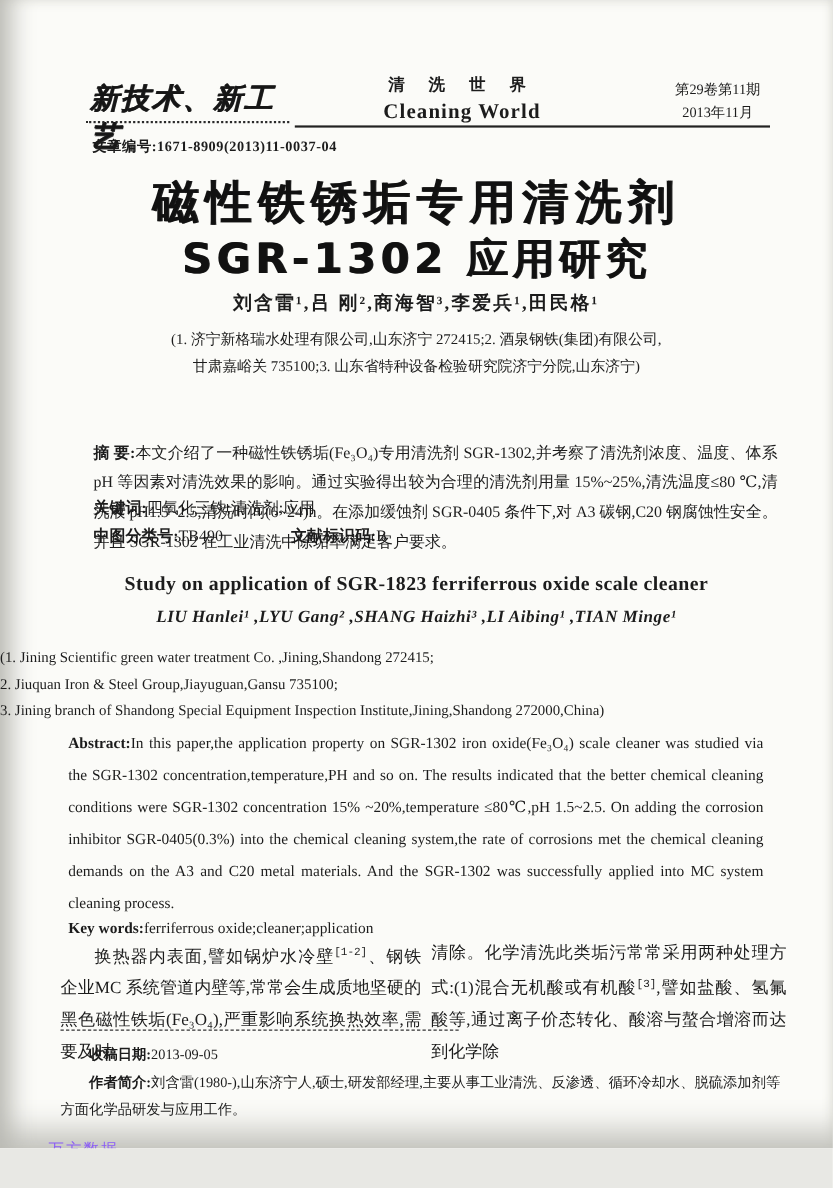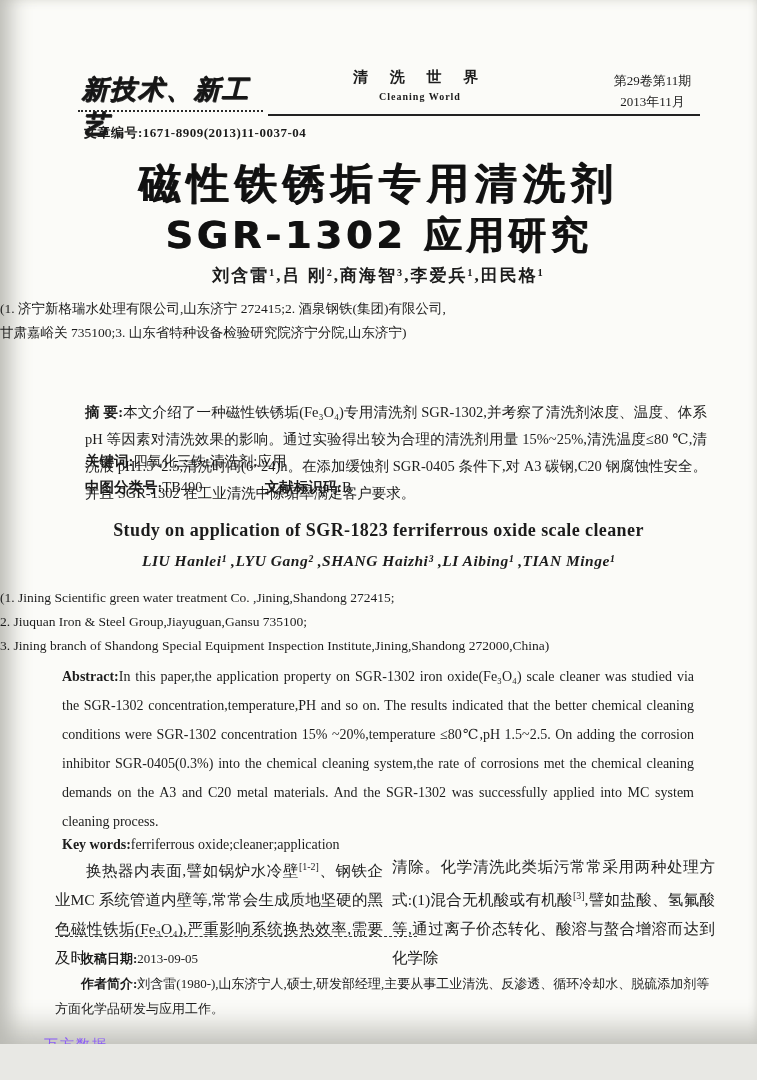--- a/index.html
+++ b/index.html
@@ -11,53 +11,53 @@
   .scan *{box-sizing:border-box;}
   .abs{position:absolute;}
 
   
   .banner{left:82px;top:72px;width:180px;font-family:"DejaVu Serif",serif;
           font-weight:900;font-style:italic;font-size:26px;letter-spacing:2px;
           color:#161616;text-shadow:0.6px 0.6px 0 #333,-0.4px 0 0 #444;}
   .banner-rule{left:78px;top:110px;width:185px;border-bottom:2.5px dotted #2a2a2a;}
   .jname{left:330px;top:68px;width:180px;text-align:center;}
   .jname-cn{font-size:15px;letter-spacing:9px;font-weight:bold;}
-  .jname-en{font-size:10px;font-weight:bold;letter-spacing:1px;margin-top:4px;}
+  .jname-en{font-size:19px;font-weight:bold;letter-spacing:1px;margin-top:4px;}
   .jissue{left:590px;top:70px;width:125px;text-align:center;font-size:13px;line-height:21px;}
   .head-rule{left:268px;top:114px;width:432px;border-bottom:2.5px solid #222;}
   .artnum{left:84px;top:124px;font-size:13px;font-weight:bold;letter-spacing:0.5px;}
 
   
   .title1{left:0;top:156px;width:757px;text-align:center;font-family:Liberation Sans, sans-serif;
           font-weight:900;font-size:42px;letter-spacing:6px;color:#111;text-shadow:1px 0 0 #222;}
   .title2{left:0;top:210px;width:757px;text-align:center;font-family:"DejaVu Sans","Liberation Sans",sans-serif;
           font-weight:900;font-size:38px;letter-spacing:4px;color:#111;text-shadow:1px 0 0 #222;}
   .authors{left:0;top:264px;width:757px;text-align:center;font-size:17px;letter-spacing:2px;font-weight:bold;}
-  .affil{left:0;top:297px;width:757px;text-align:left;font-size:13.5px;line-height:24px;}
+  .affil{left:0;top:297px;width:757px;text-align:center;font-size:13.5px;line-height:24px;}
 
   
   .cnabs{left:85px;top:352px;width:622px;font-size:14.5px;line-height:27px;text-align:justify;margin-top:47px;}
   .cnabs b,.kw b,.clc b{font-weight:bold;}
   .kw{left:85px;top:452px;width:622px;font-size:14.5px;}
   .clc{left:85px;top:478px;width:622px;font-size:14.5px;}
   .clc .gap{display:inline-block;width:62px;}
 
   
   .entitle{left:0;top:520px;width:757px;text-align:center;font-size:18px;font-weight:bold;letter-spacing:0.4px;}
   .enauthors{left:0;top:552px;width:757px;text-align:center;font-size:15.5px;font-style:italic;font-weight:bold;letter-spacing:0.5px;}
   .enaffil{left:0;top:586px;width:757px;font-size:13.5px;line-height:24px;}
   .enabs{left:62px;top:662px;width:632px;font-size:14px;line-height:29px;text-align:justify;}
   .enkw{left:62px;top:798px;width:632px;font-size:14px;margin-top:39px;}
   .enkw b,.enabs b{font-weight:bold;}
 
   
   .colL{left:55px;top:852px;width:328px;font-size:15.5px;line-height:29px;text-align:justify;}
   .colR{left:392px;top:852px;width:323px;font-size:15.5px;line-height:29px;text-align:justify;}
   .indent{text-indent:2em;margin:0;}
-  sup{font-size:10px;}
+  sup{font-size:10px;font-family:Liberation Mono, monospace;}
 
   
   .fnrule{left:55px;top:936px;width:362px;border-bottom:1.5px dashed #333;}
   .fn{left:55px;top:946px;width:660px;font-size:13px;line-height:25px;}
   .fn p{margin:0;text-indent:2em;}
   .fn b{font-weight:bold;}
 
   .watermark{left:44px;top:1036px;font-size:14px;color:#8b5cf6;letter-spacing:2px;}
 </style>
 </head>

